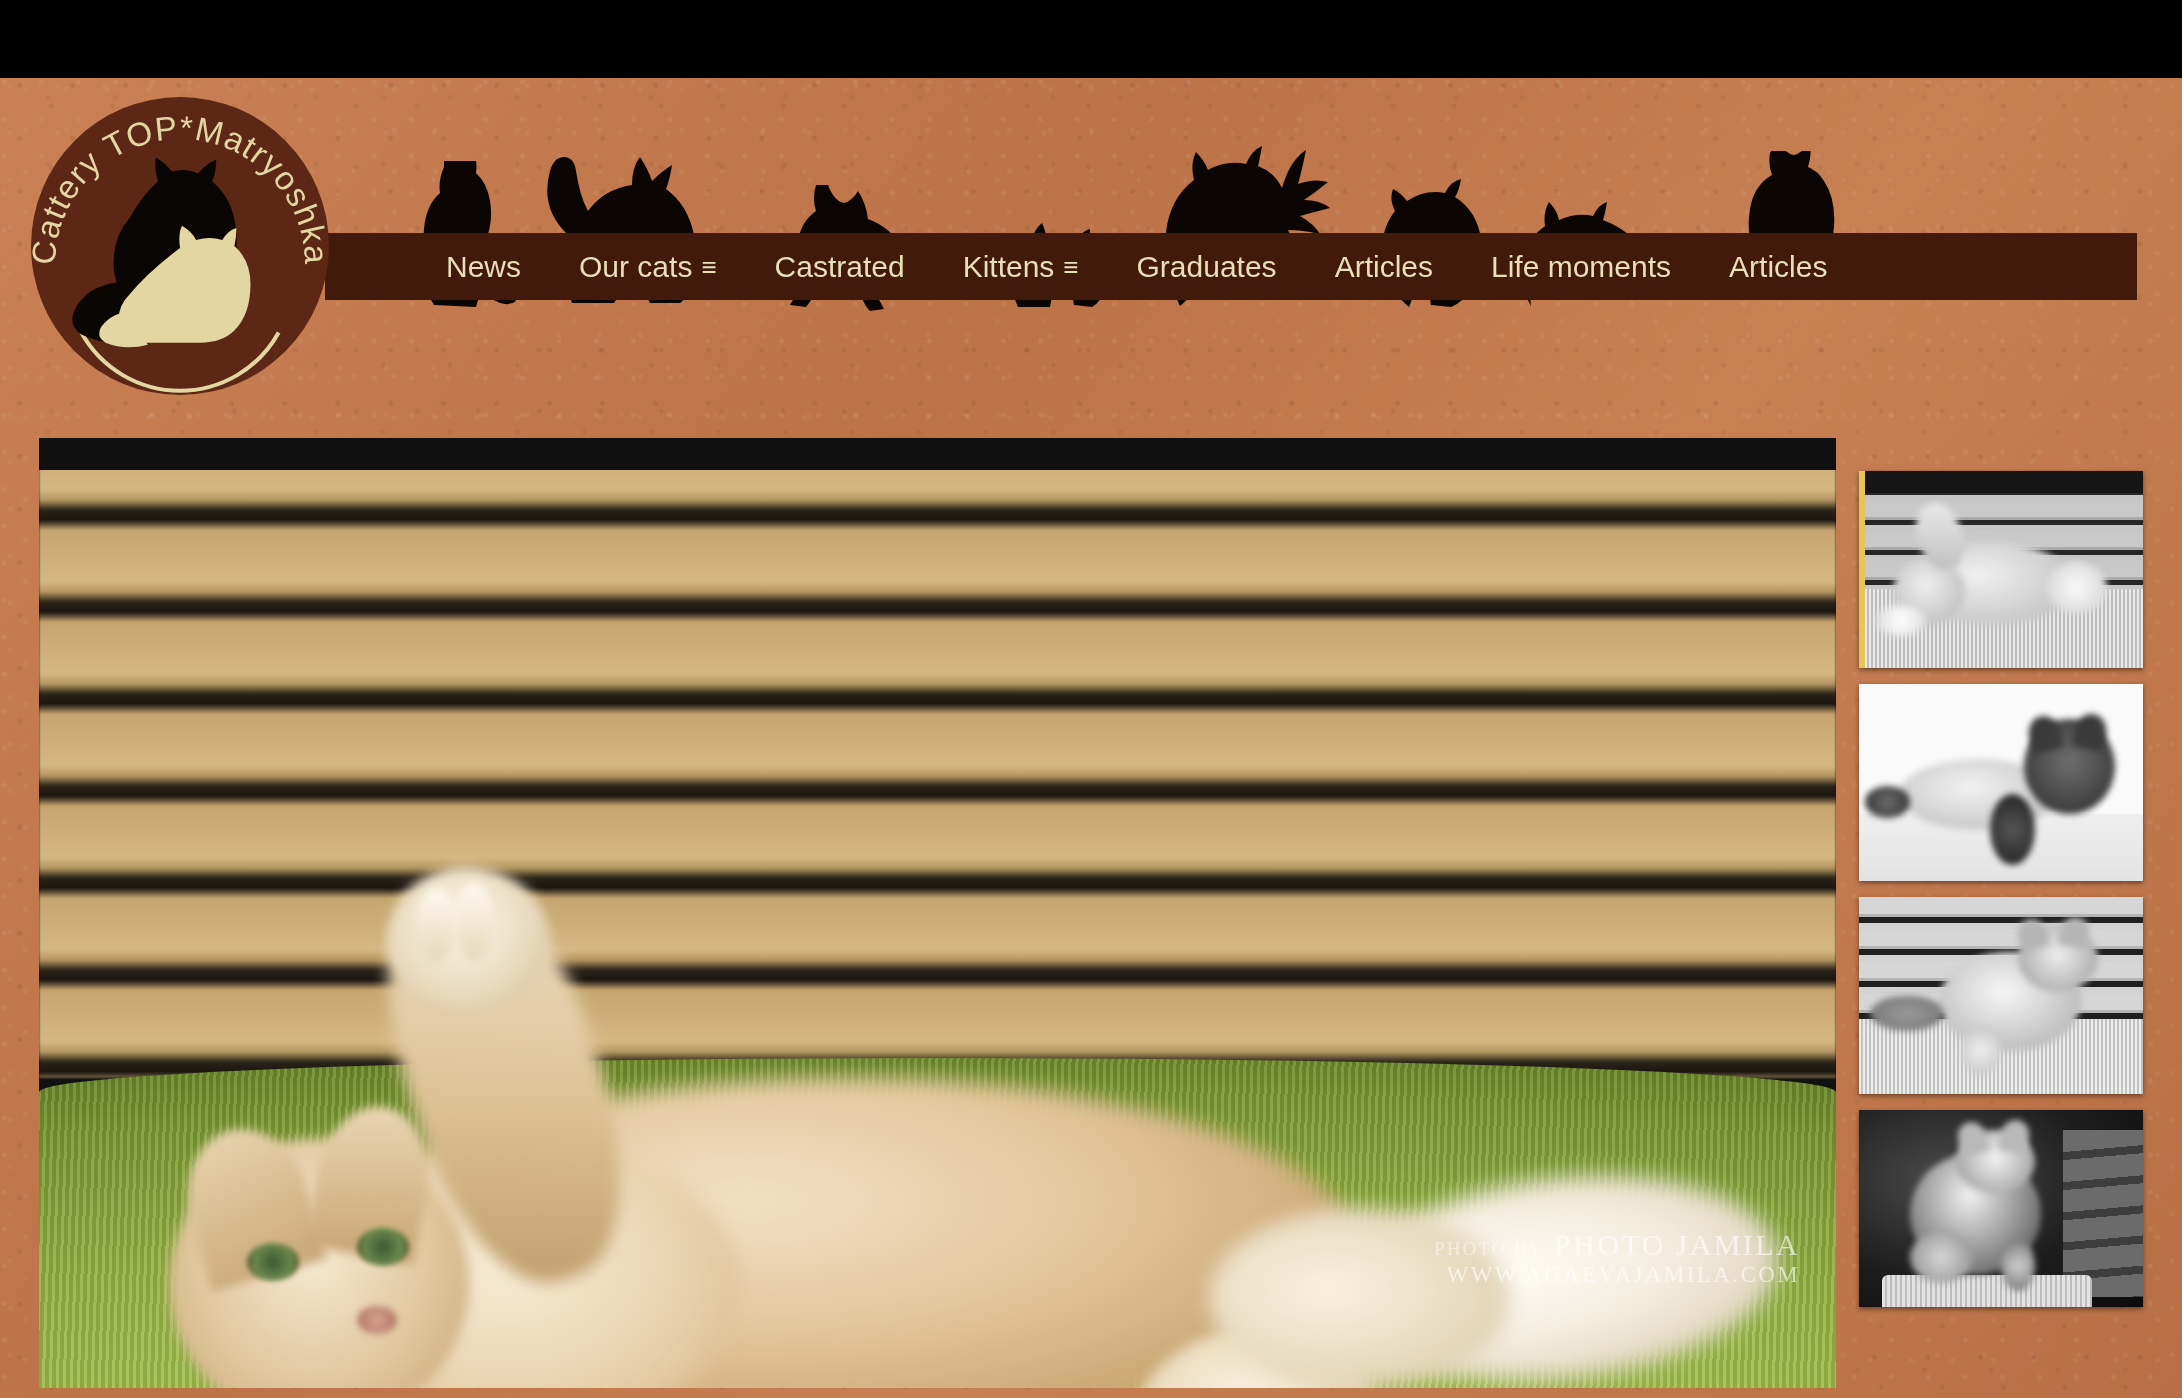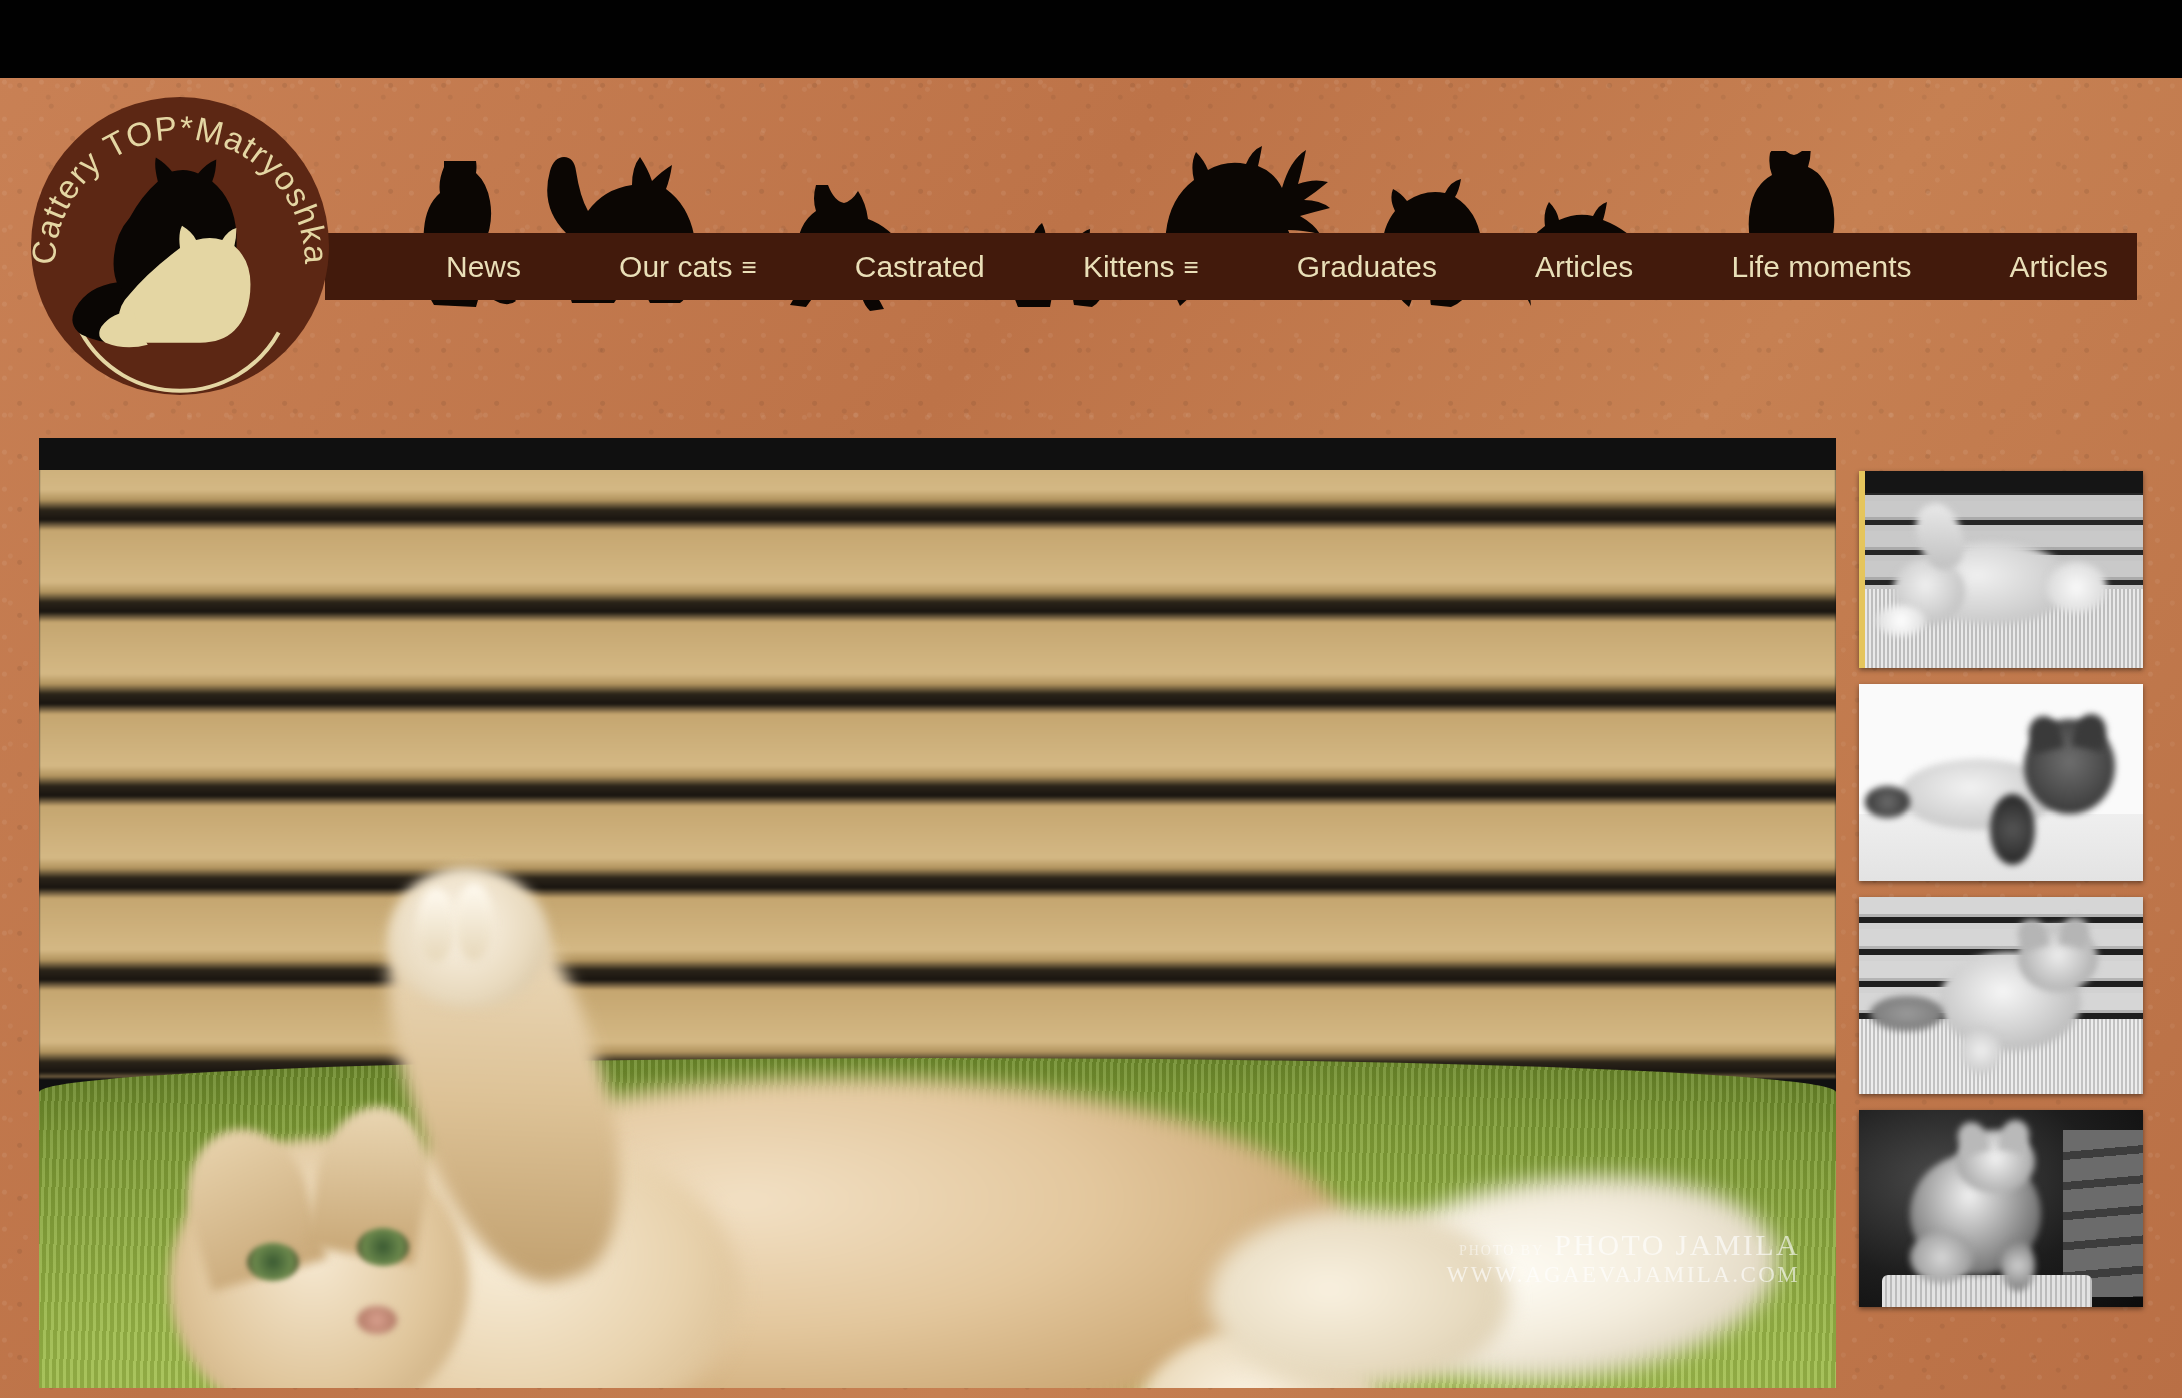--- a/index.html
+++ b/index.html
@@ -78,21 +78,20 @@
 
   
   #navbar {
     position: absolute; left: 325px; top: 233px;
     width: 1812px; height: 67px;
     background: #421a0c;
     display: flex; align-items: center;
     padding-left: 92px;
     gap: 0px;
     z-index: 5;
-    justify-content: space-between;
   }
   .navitem {
     color: #e9dfb8;
     font-size: 30px;
     font-weight: 400;
     white-space: nowrap;
     cursor: pointer;
     display: flex; align-items: center; gap: 9px;
     padding: 0 29px;
   }
@@ -140,21 +139,21 @@
   #watermark {
     position: absolute; right: 36px; top: 790px;
     text-align: right;
     color: rgba(255,255,255,.62);
     font-family: "Liberation Serif", serif;
     letter-spacing: 2.4px;
     line-height: 1.12;
     pointer-events: none;
   }
   #wm1 { font-size: 30px; }
-  #wm1 .small { font-size: 14px; letter-spacing: 2px; opacity: .8; }
+  #wm1 .small { font-size: 19px; letter-spacing: 2px; opacity: .8; }
   #wm2 { font-size: 23px; }
 
   
   #thumbs {
     position: absolute; left: 1859px; top: 471px;
     width: 284px;
     display: flex; flex-direction: column; gap: 16px;
     z-index: 4;
   }
   .thumb {

